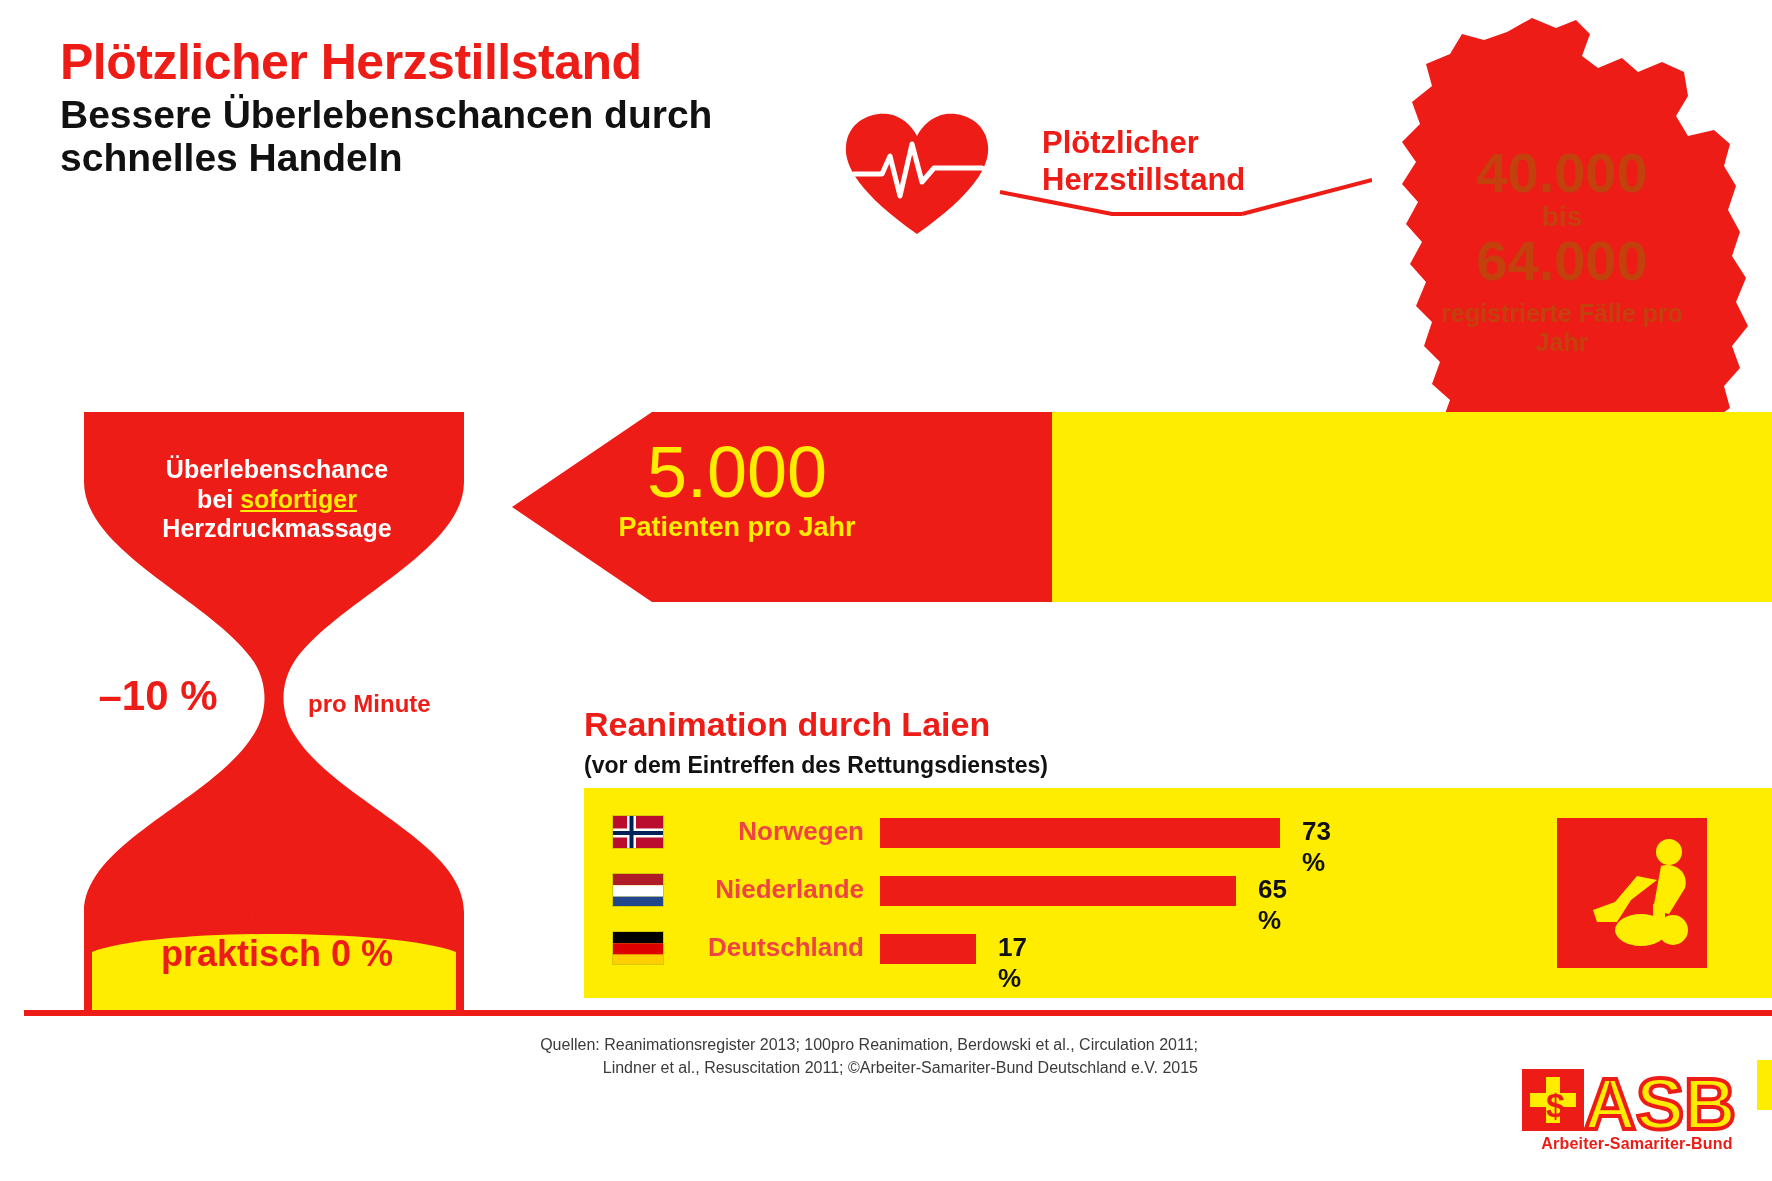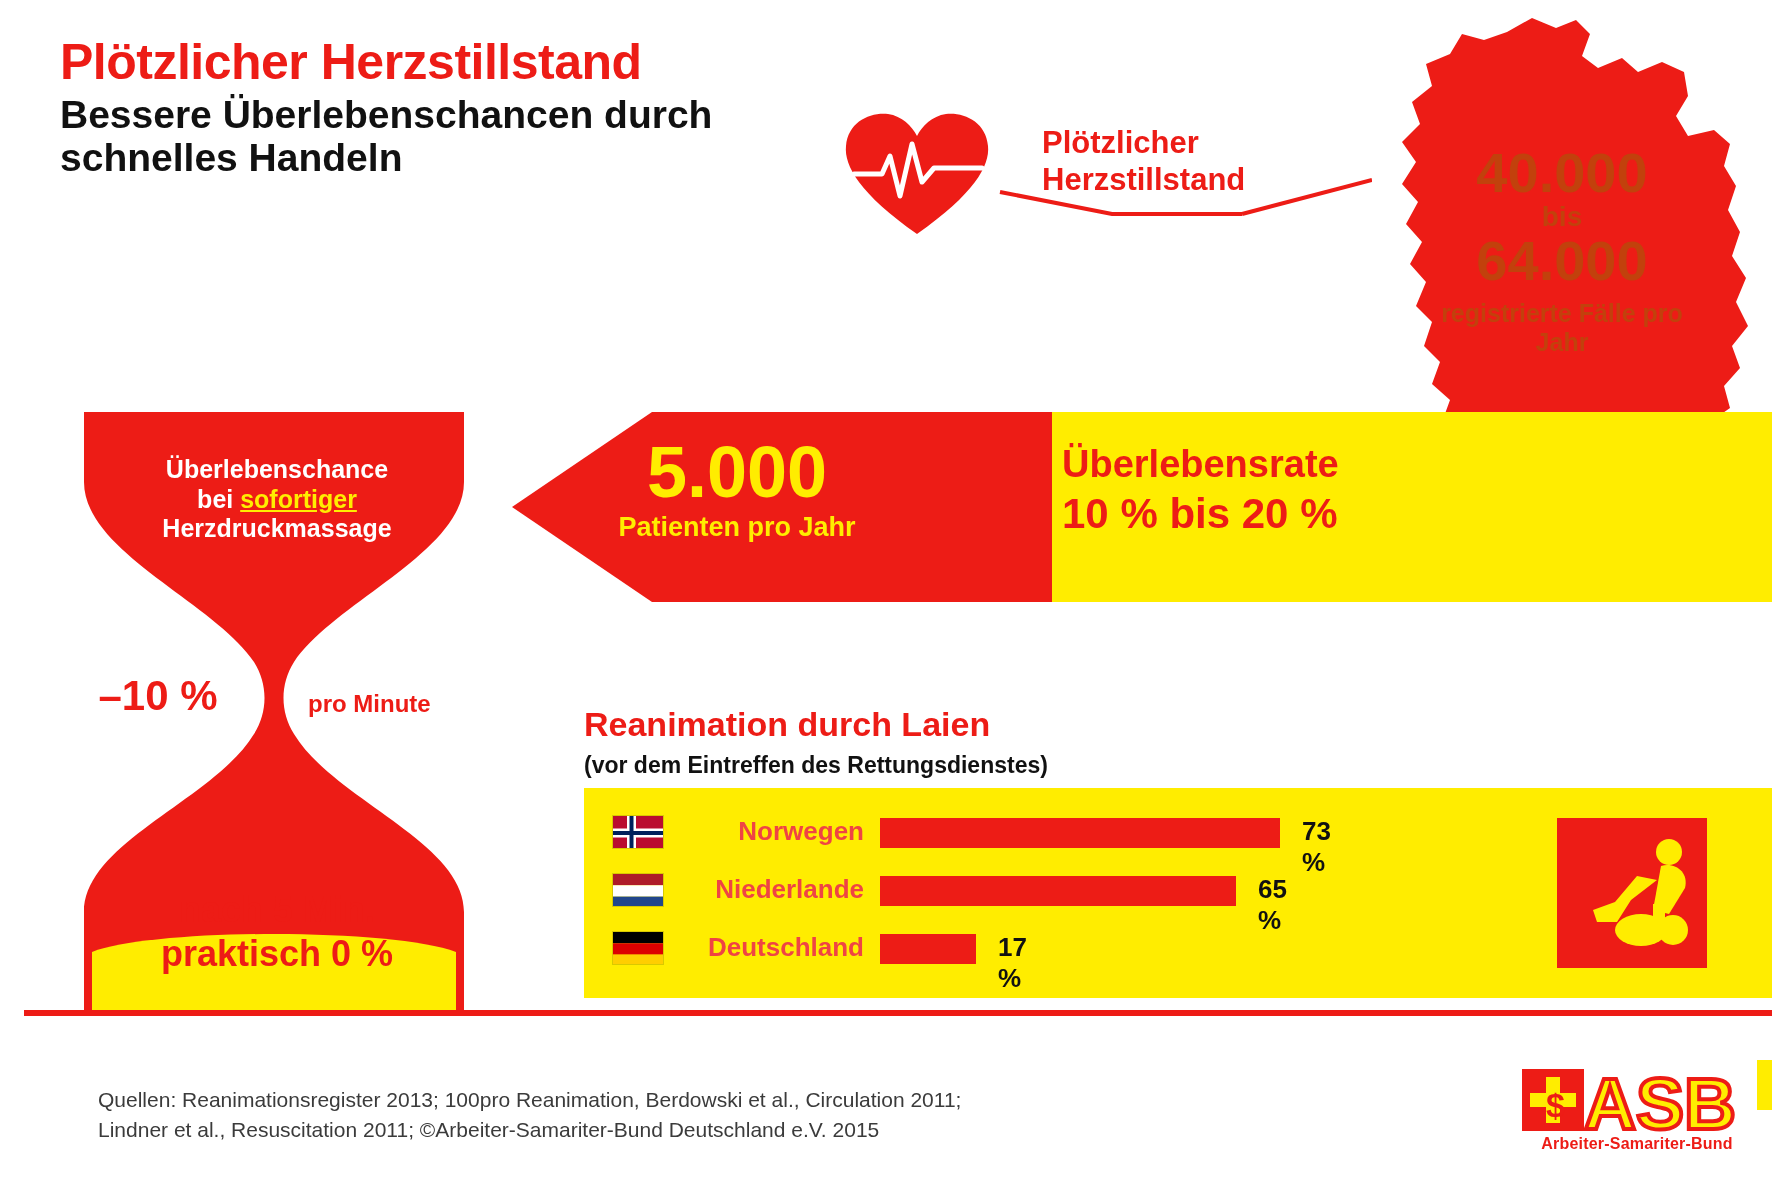--- a/index.html
+++ b/index.html
@@ -66,21 +66,21 @@
     color:#ed1c16;font-size:36px;font-weight:bold;line-height:1.22;
   }
 
   
   #band{position:absolute;left:480px;top:412px;width:1292px;height:190px;}
   #band-svg{position:absolute;left:0;top:0;width:1292px;height:190px;}
   #band-5000{
     position:absolute;left:70px;top:24px;width:350px;text-align:center;
     color:#ffed00;
   }
-  #band-5000 .num{font-size:72px;font-weight:bold;display:block;line-height:1;}
+  #band-5000 .num{font-size:72px;font-weight:normal;display:block;line-height:1;}
   #band-5000 .cap{font-size:27px;font-weight:bold;display:block;margin-top:4px;}
   #band-right{
     position:absolute;left:570px;top:30px;width:560px;
     color:#ed1c16;
   }
   #band-right .l1{font-size:38px;font-weight:bold;line-height:1.2;}
   #band-right .l2{font-size:42px;font-weight:bold;line-height:1.25;}
 
   
   #laien-title{
@@ -105,22 +105,22 @@
   .bar{position:absolute;left:268px;top:8px;height:30px;background:#ed1c16;}
   .bar-val{position:absolute;top:6px;color:#111;font-size:26px;font-weight:bold;}
   #cpr-box{
     position:absolute;left:1545px;top:818px;width:150px;height:150px;background:#ed1c16;
   }
   #cpr-svg{position:absolute;left:0;top:0;width:150px;height:150px;}
 
   
   #rule{position:absolute;left:12px;top:1010px;width:1748px;height:6px;background:#ed1c16;}
   #sources{
-    position:absolute;left:86px;top:1085px;width:1100px;
-    color:#3b3b3b;font-size:21px;line-height:1.45;
+    position:absolute;left:86px;top:1033px;width:1100px;
+    color:#3b3b3b;font-size:16px;line-height:1.45;text-align:right;
   }
   #logo{position:absolute;left:1510px;top:1055px;width:250px;height:95px;}
   #logo-sub{
     position:absolute;left:1510px;top:1135px;width:230px;text-align:center;
     color:#ed1c16;font-size:16px;font-weight:bold;letter-spacing:0.2px;
   }
   #logo-square{position:absolute;left:1745px;top:1060px;width:40px;height:50px;background:#ffed00;}
 </style>
 </head>
 <body>
@@ -186,24 +186,20 @@
   </div>
 
   <div id="band">
     <svg id="band-svg" viewBox="0 0 1292 190">
       <rect x="360" y="0" width="932" height="190" fill="#ffed00"></rect>
       <path fill="#ed1c16" d="M160 0 H560 V190 H160 L20 95 Z"></path>
     </svg>
     <div id="band-5000">
       <span class="num">5.000</span>
       <span class="cap">Patienten pro Jahr</span>
-    </div>
-    <div id="band-right">
-      <div class="l1">Überlebensrate</div>
-      <div class="l2">10 % bis 20 %</div>
     </div>
   </div>
 
   <div id="laien-title">Reanimation durch Laien</div>
   <div id="laien-sub">(vor dem Eintreffen des Rettungsdienstes)</div>
   <div id="laien-panel"></div>
 
   <div id="chart">
 
     <div class="bar-row" style="top:4px;">

